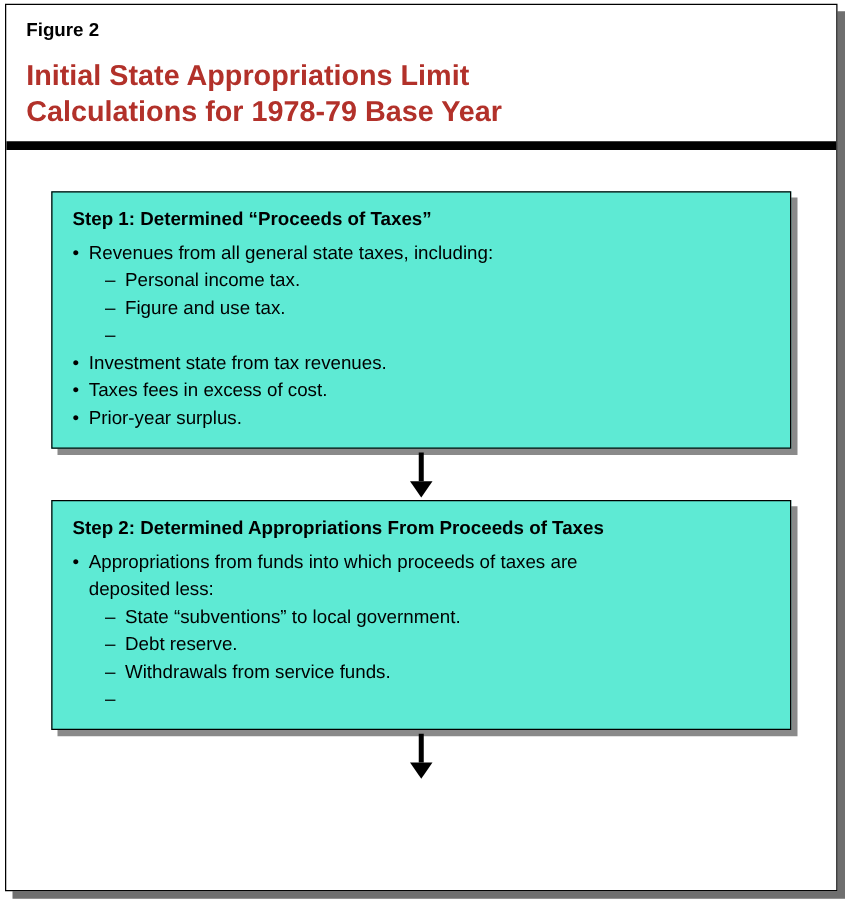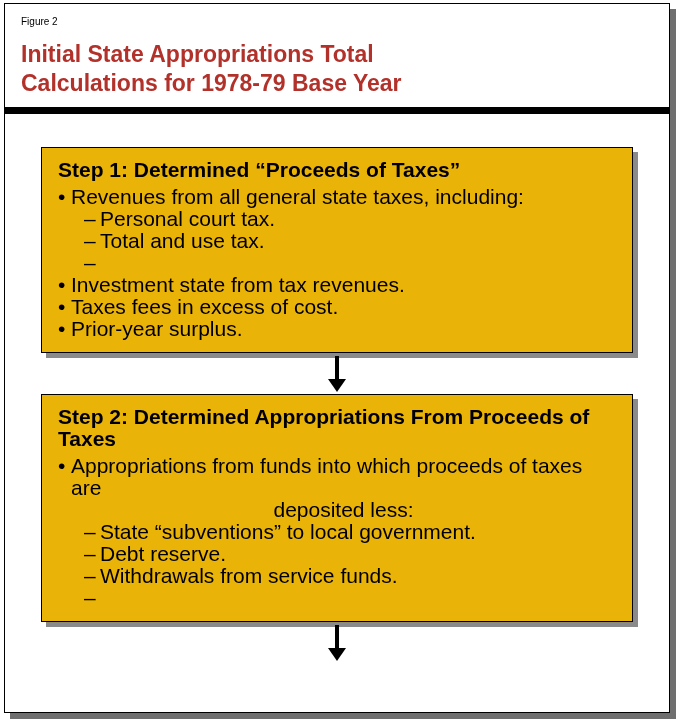--- a/index.html
+++ b/index.html
@@ -11,81 +11,81 @@
   }
   .figure-card {
     width: 666px; height: 710px;
     margin: 3px 0 0 4px;
     background: #fff;
     border: 1px solid #000;
     box-shadow: 6px 6px 0 0 #6f6f6f;
     overflow: hidden;
   }
   .card-header { padding: 12px 16px 0 16px; }
-  .figure-label { font-size: 10px; font-weight: normal; margin-bottom: 13px; }
+  .figure-label { font-size: 15px; font-weight: bold; margin-bottom: 13px; }
   .figure-title {
     color: var(--accent); font-size: 23px; font-weight: bold; line-height: 29px;
   }
   .thick-rule { height: 7px; background: #000; margin-top: 9px; }
   .content { padding: 33px 36px 0 36px; }
   .flow-box {
-    background: #eab308; border: 1px solid #000;
+    background: #5eead4; border: 1px solid #000;
     box-shadow: 5px 5px 0 0 var(--shadow);
     padding: 11px 16px 12px 16px;
-    font-size: 21px;
+    font-size: 15px;
   }
   .box-heading { font-weight: bold; line-height: 22px; margin-bottom: 5px; }
   .total-box .box-heading { margin-bottom: 0; padding: 3px 0 2px 0; }
   .line { display: flex; line-height: 22px; }
   .line .marker { flex: 0 0 13px; }
   .line.dash { padding-left: 26px; }
   .line.dash .marker { flex: 0 0 16px; }
-  .line.cont { padding-left: 13px; justify-content: center; }
+  .line.cont { padding-left: 13px; }
   .arrow {
     display: flex; flex-direction: column; align-items: center;
     margin: 3px 0 2px 0;
   }
   .arrow .shaft { width: 4px; height: 23px; background: #000; }
   .arrow .head {
     width: 0; height: 0;
     border-left: 9px solid transparent;
     border-right: 9px solid transparent;
     border-top: 13px solid #000;
   }
 </style>
 </head>
 <body>
 
 <div class="figure-card">
 
   <div class="card-header">
     <div class="figure-label">Figure 2</div>
     <div class="figure-title">
-      <div>Initial State Appropriations Total</div>
+      <div>Initial State Appropriations Limit</div>
       <div>Calculations for 1978-79 Base Year</div>
     </div>
   </div>
 
   <div class="thick-rule"></div>
 
   <div class="content">
 
     <div class="flow-box">
       <div class="box-heading">Step 1: Determined “Proceeds of Taxes”</div>
       <div class="line dot">
         <span class="marker">•</span>
         <span>Revenues from all general state taxes, including:</span>
       </div>
       <div class="line dash">
         <span class="marker">–</span>
-        <span>Personal court tax.</span>
+        <span>Personal income tax.</span>
       </div>
       <div class="line dash">
         <span class="marker">–</span>
-        <span>Total and use tax.</span>
+        <span>Figure and use tax.</span>
       </div>
       <div class="line dash">
         <span class="marker">–</span>
       </div>
       <div class="line dot">
         <span class="marker">•</span>
         <span>Investment state from tax revenues.</span>
       </div>
       <div class="line dot">
         <span class="marker">•</span>

